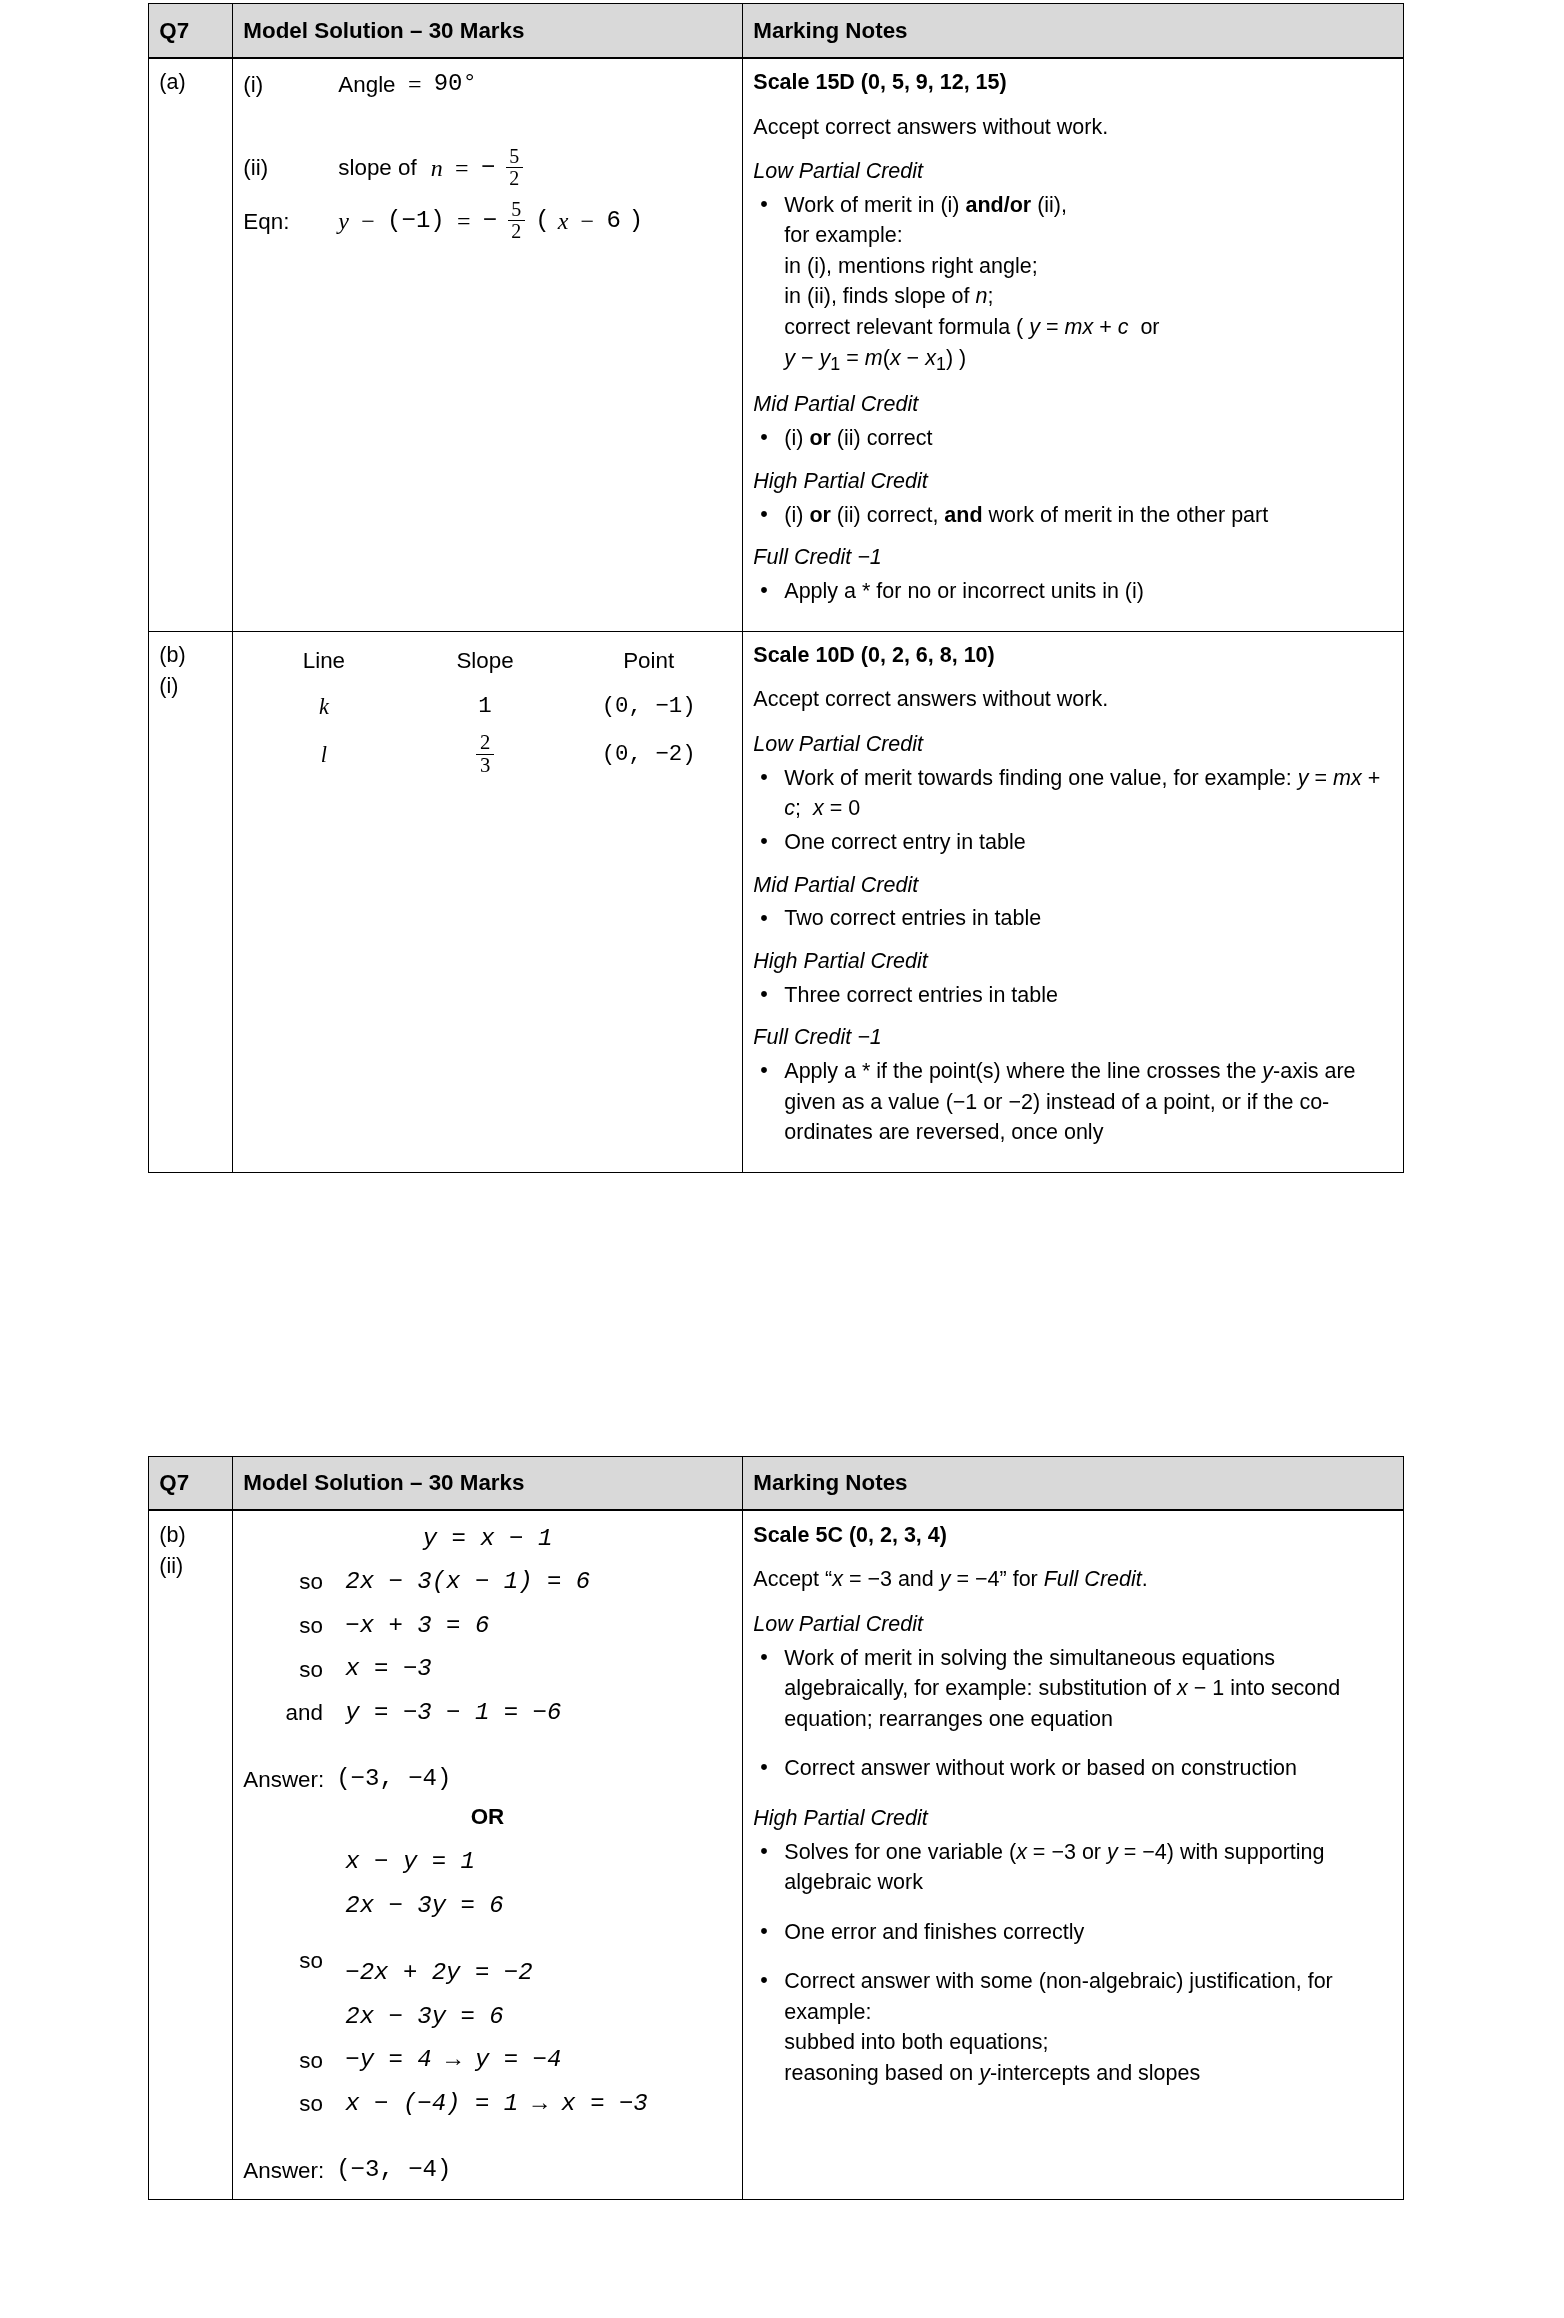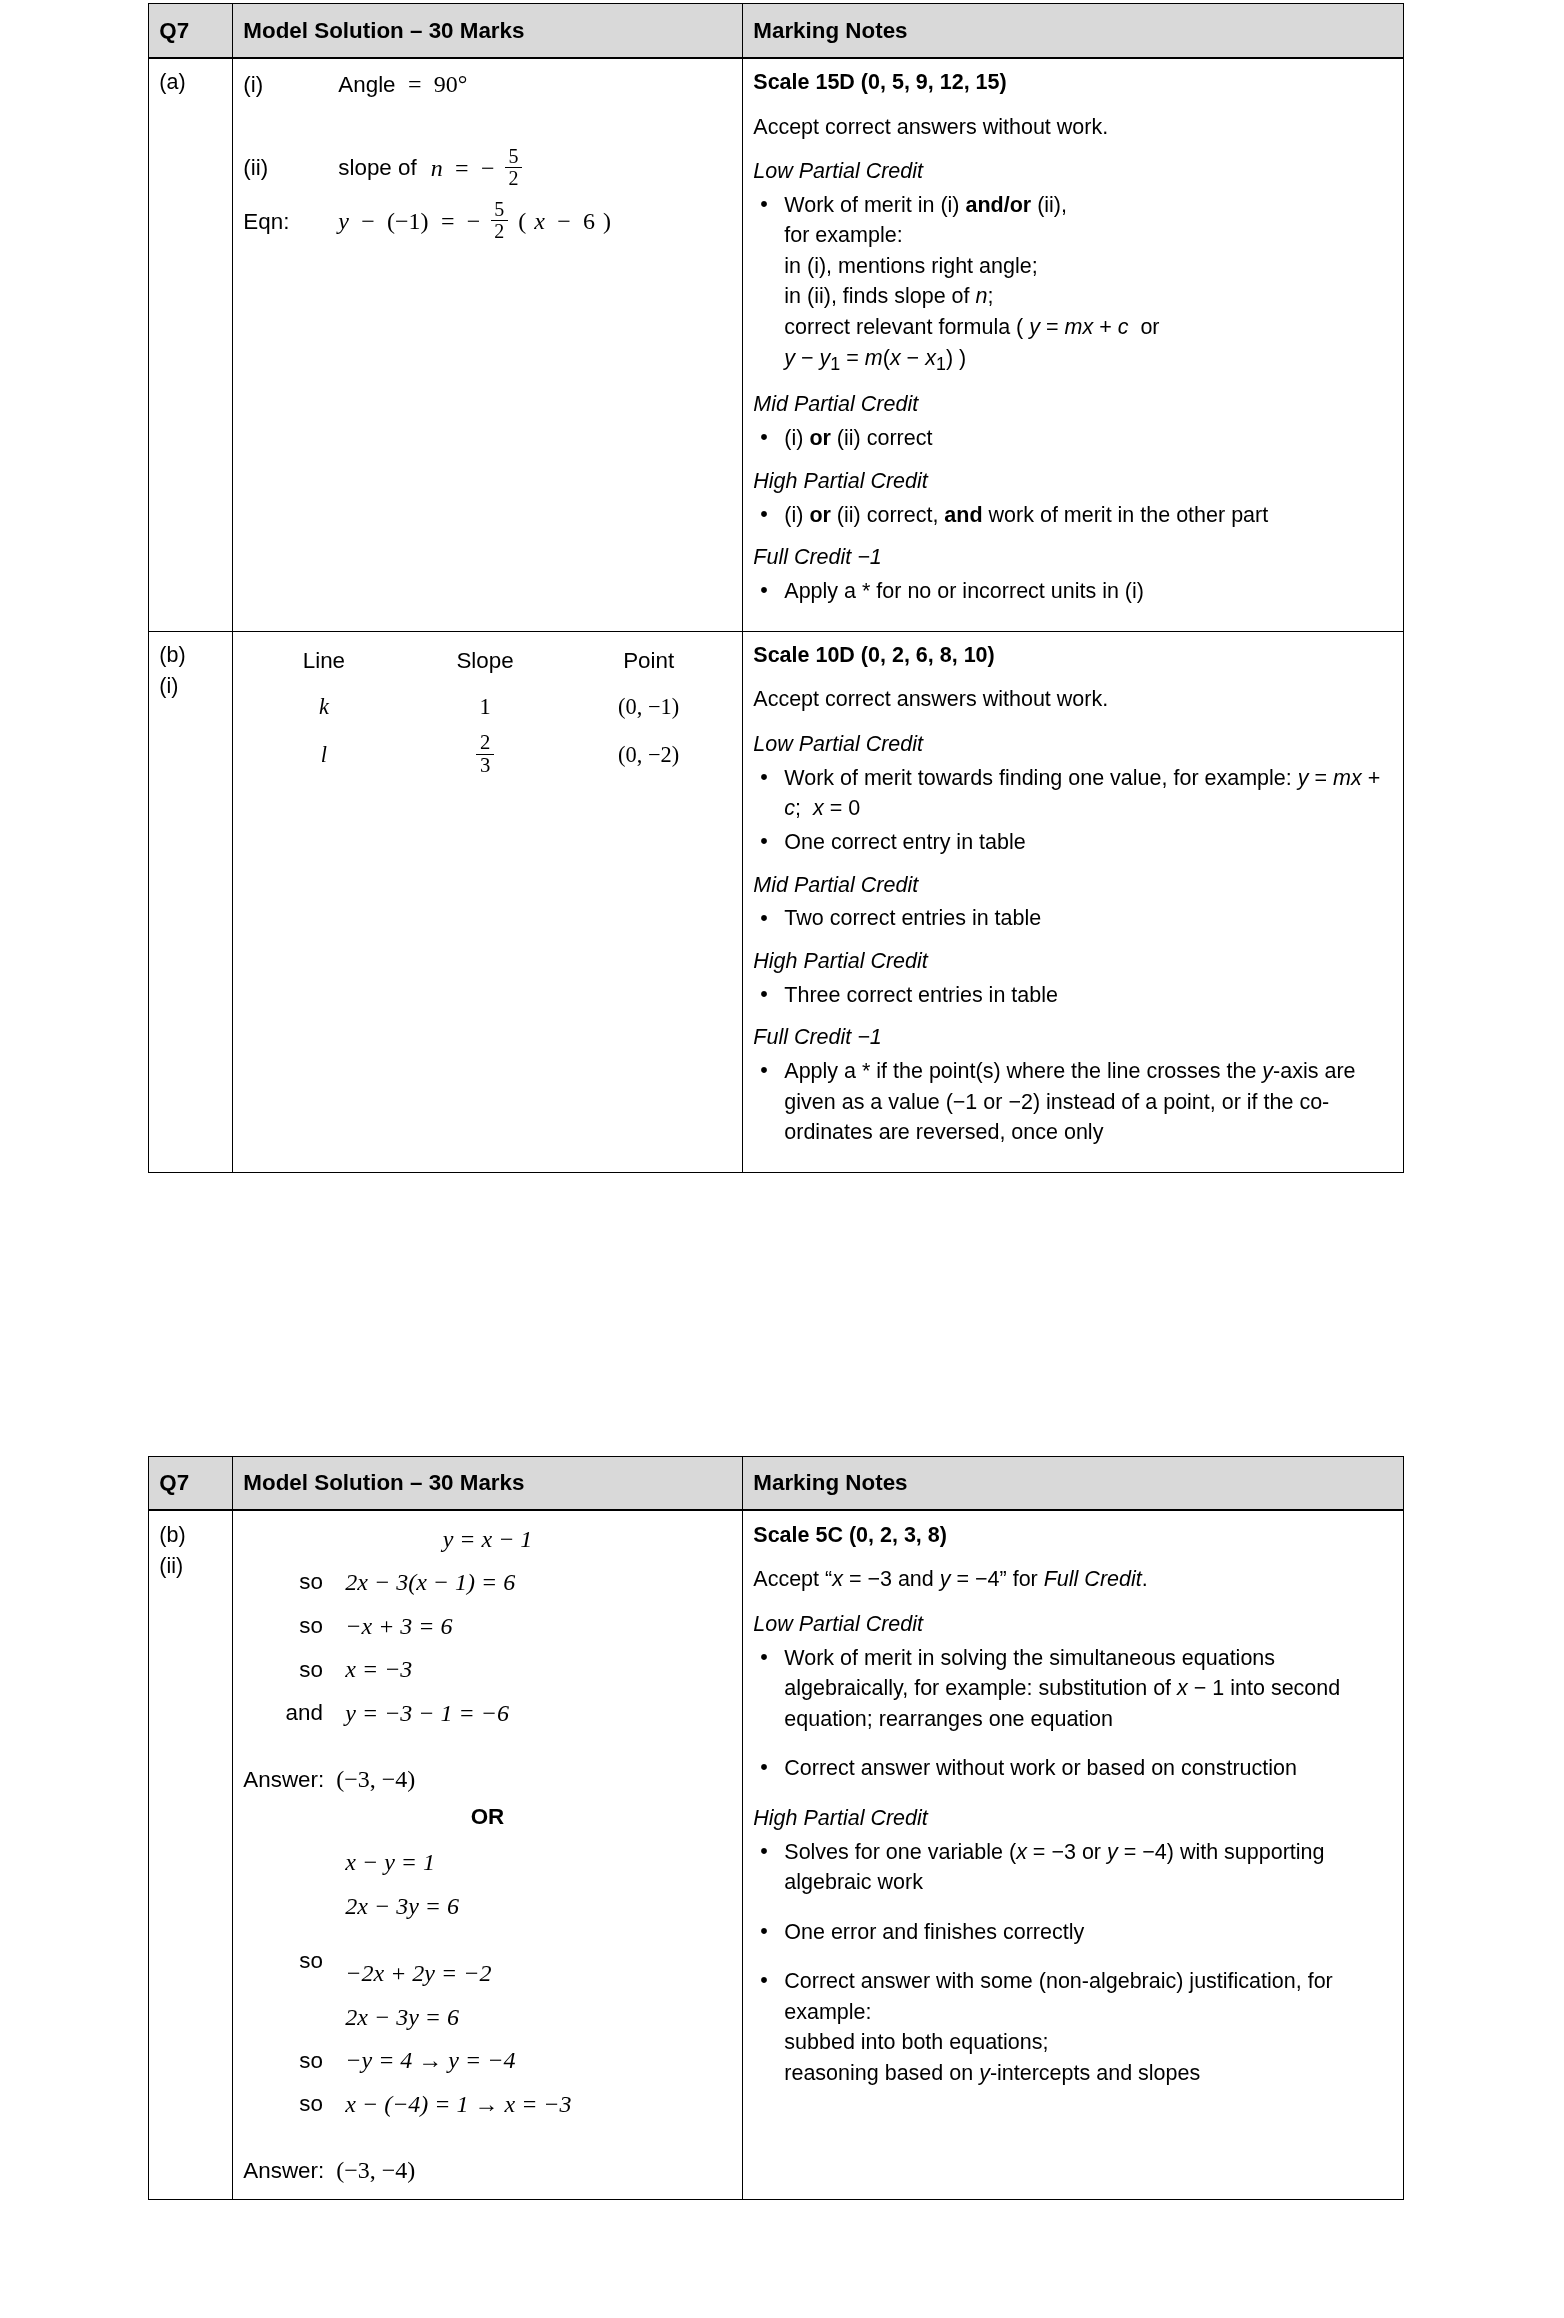--- a/index.html
+++ b/index.html
@@ -52,21 +52,21 @@
   .lbl { font-size: 22.4px; line-height: 1.35; white-space: nowrap; }
 
   
   .sol { position: relative; }
   .sol-line { display: flex; align-items: baseline; margin-bottom: 5.2px; }
   .sol-tag { flex: 0 0 auto; font-size: 22.4px; }
   .sol-body { flex: 1 1 auto; gap: 8px; }
 
   .mathrow { display: flex; align-items: center; }
   .mi { font-family: "Liberation Serif", serif; font-style: italic; font-size: 24px; }
-  .mn { font-family: Liberation Serif, serif; font-style: normal; font-size: 24px; }
+  .mn { font-family: Liberation Mono, monospace; font-style: normal; font-size: 24px; }
   .mo { font-family: "Liberation Serif", serif; font-style: normal; font-size: 24px; padding: 0 4.3px; }
   .mtxt { font-family: "Liberation Sans", sans-serif; font-size: 22.4px; }
 
   .frac {
     display: inline-flex;
     flex-direction: column;
     align-items: center;
     vertical-align: middle;
     font-family: "Liberation Serif", serif;
     font-size: 20px;
@@ -380,21 +380,21 @@
               </div>
             </div>
 
           <div class="answer-line">
             <span class="alabel">Answer:</span>
             <span class="mn">(−3, −4)</span>
           </div>
         </td>
 
         <td class="notes">
-          <div class="scale-hdr">Scale 5C (0, 2, 3, 8)</div>
+          <div class="scale-hdr">Scale 5C (0, 2, 3, 4)</div>
           <div class="note-plain">Accept “<i>x</i> = −3 and  <i>y</i> = −4” for <i>Full Credit</i>.</div>
           <div>
               <div class="credit-hdr">Low Partial Credit</div>
               <ul class="bullets spaced">
                 <li>Work of merit in solving the simultaneous equations algebraically, for example: substitution of <i>x</i> − 1 into second equation; rearranges one equation</li>
                 <li>Correct answer without work or based on construction</li>
               </ul>
               <div class="credit-hdr">High Partial Credit</div>
               <ul class="bullets spaced">
                 <li>Solves for one variable (<i>x</i> = −3 or <i>y</i> = −4) with supporting algebraic work</li>

